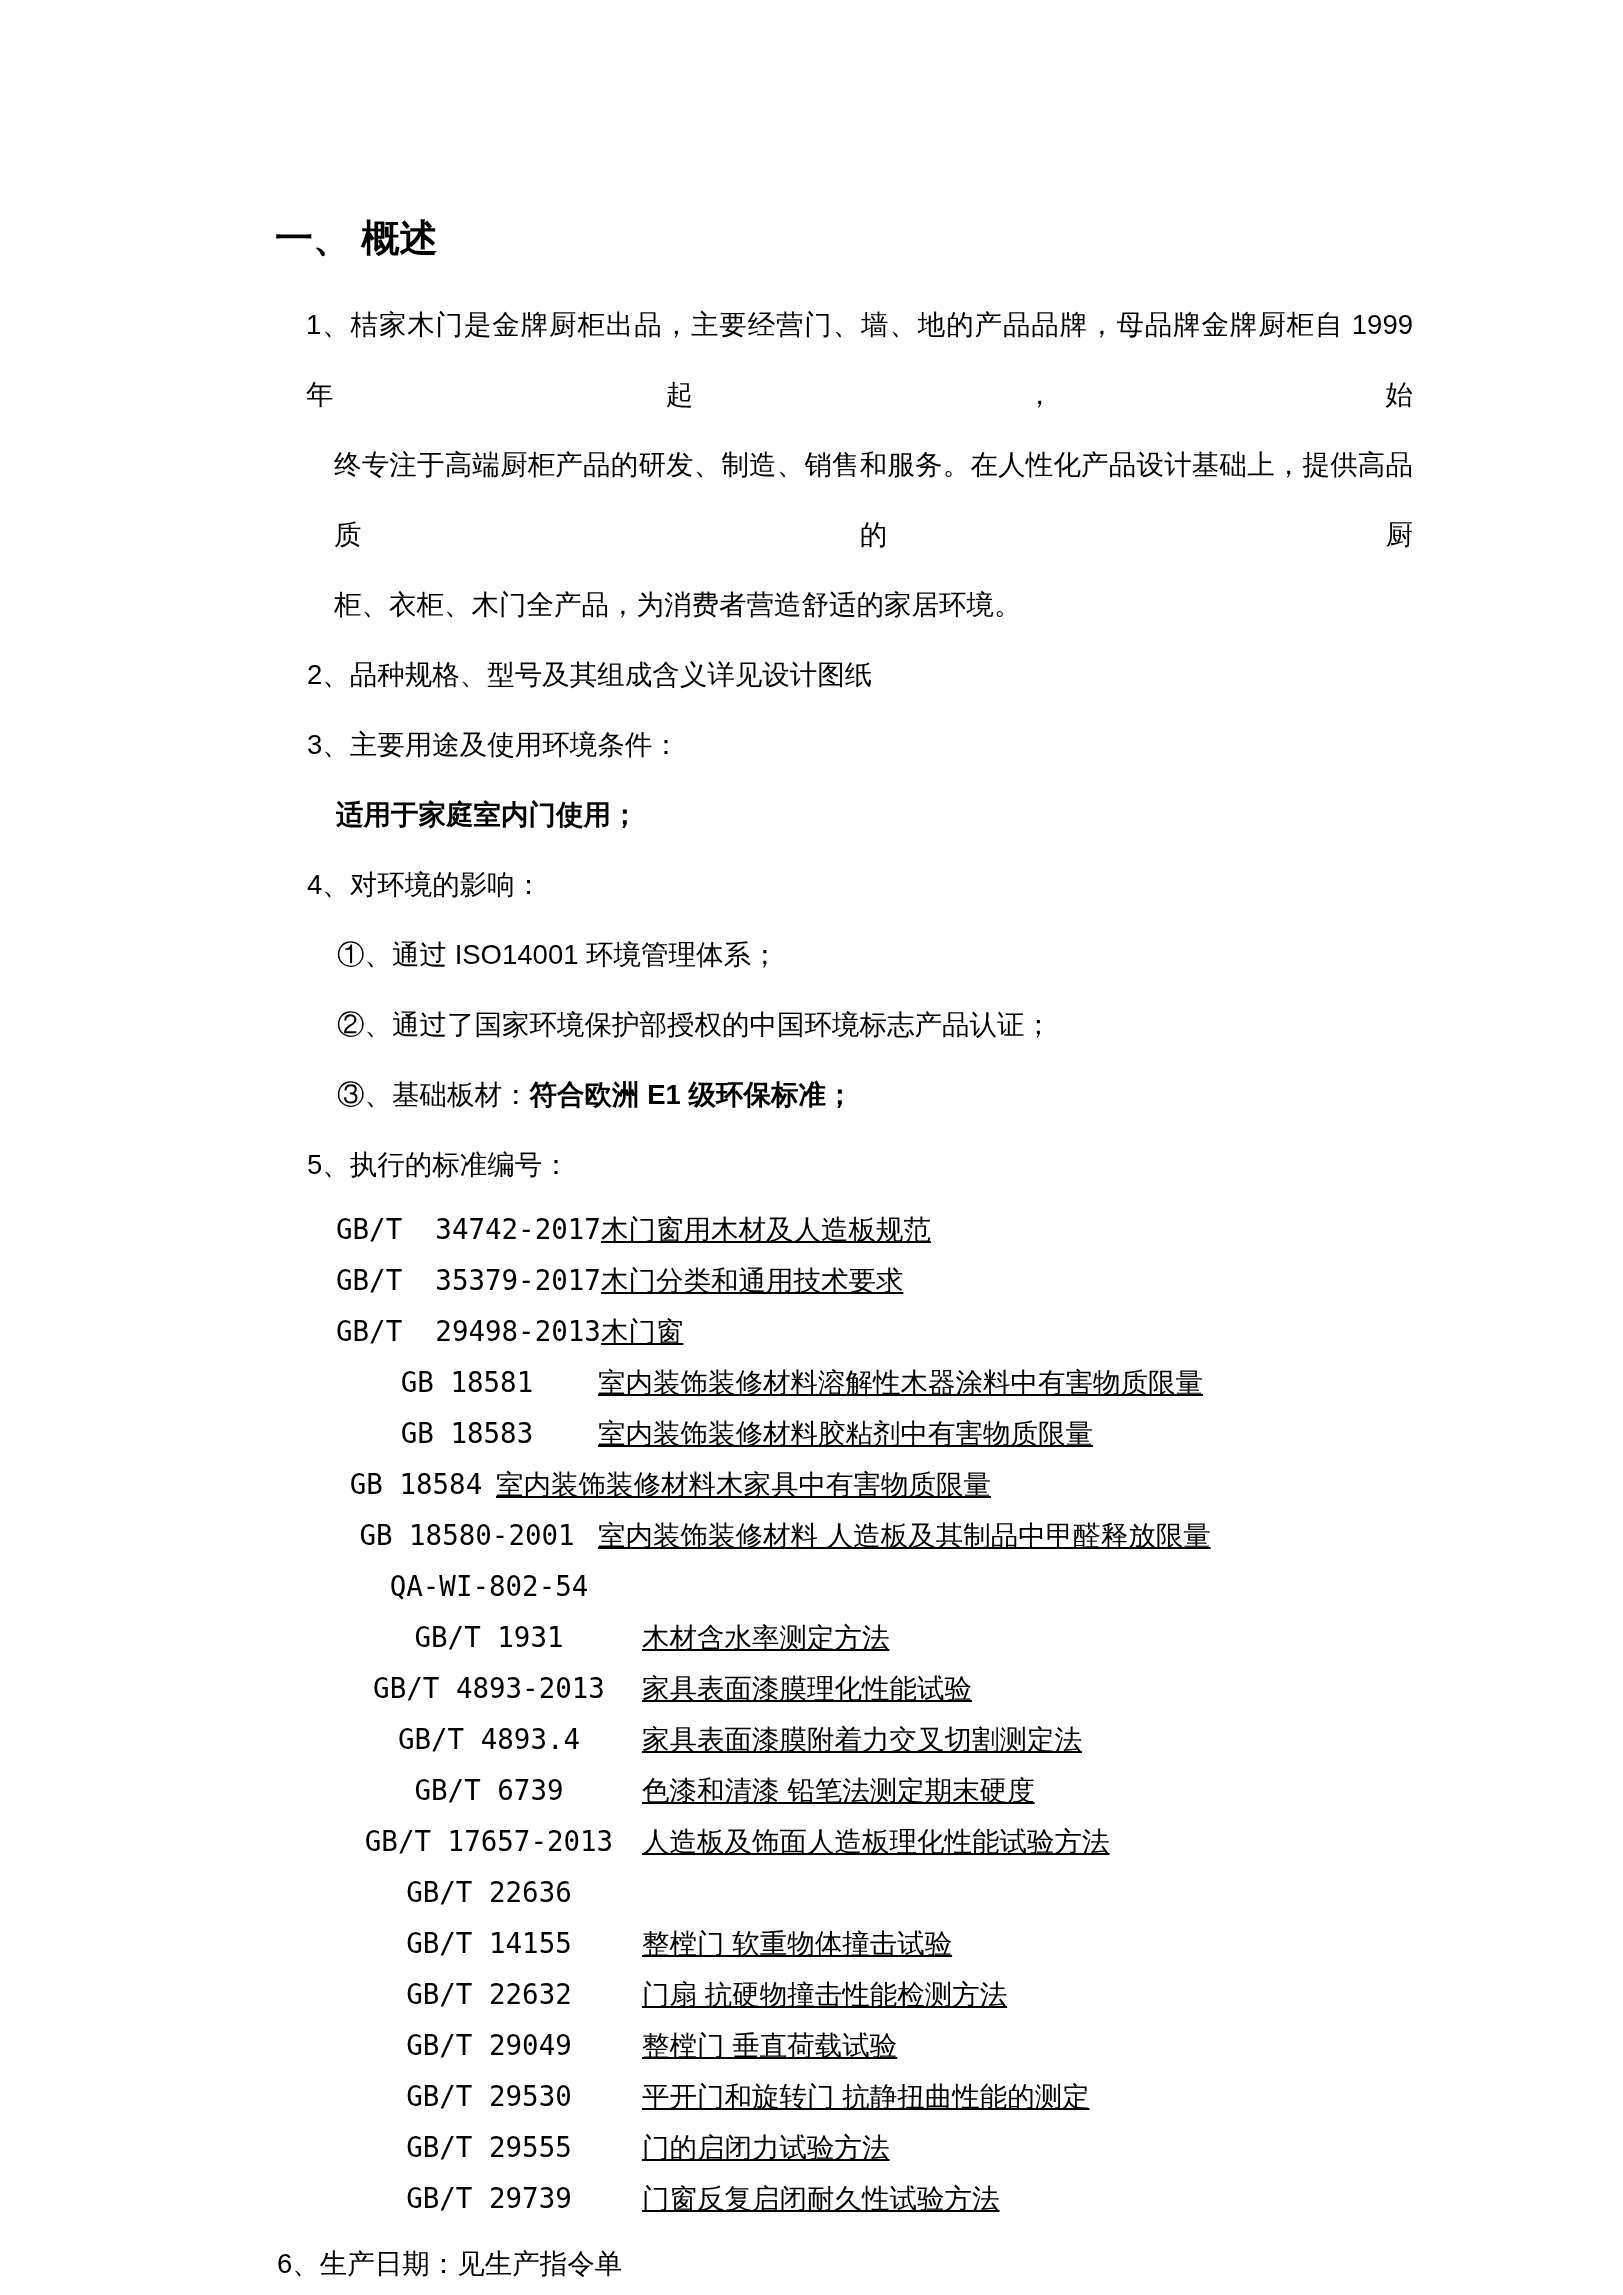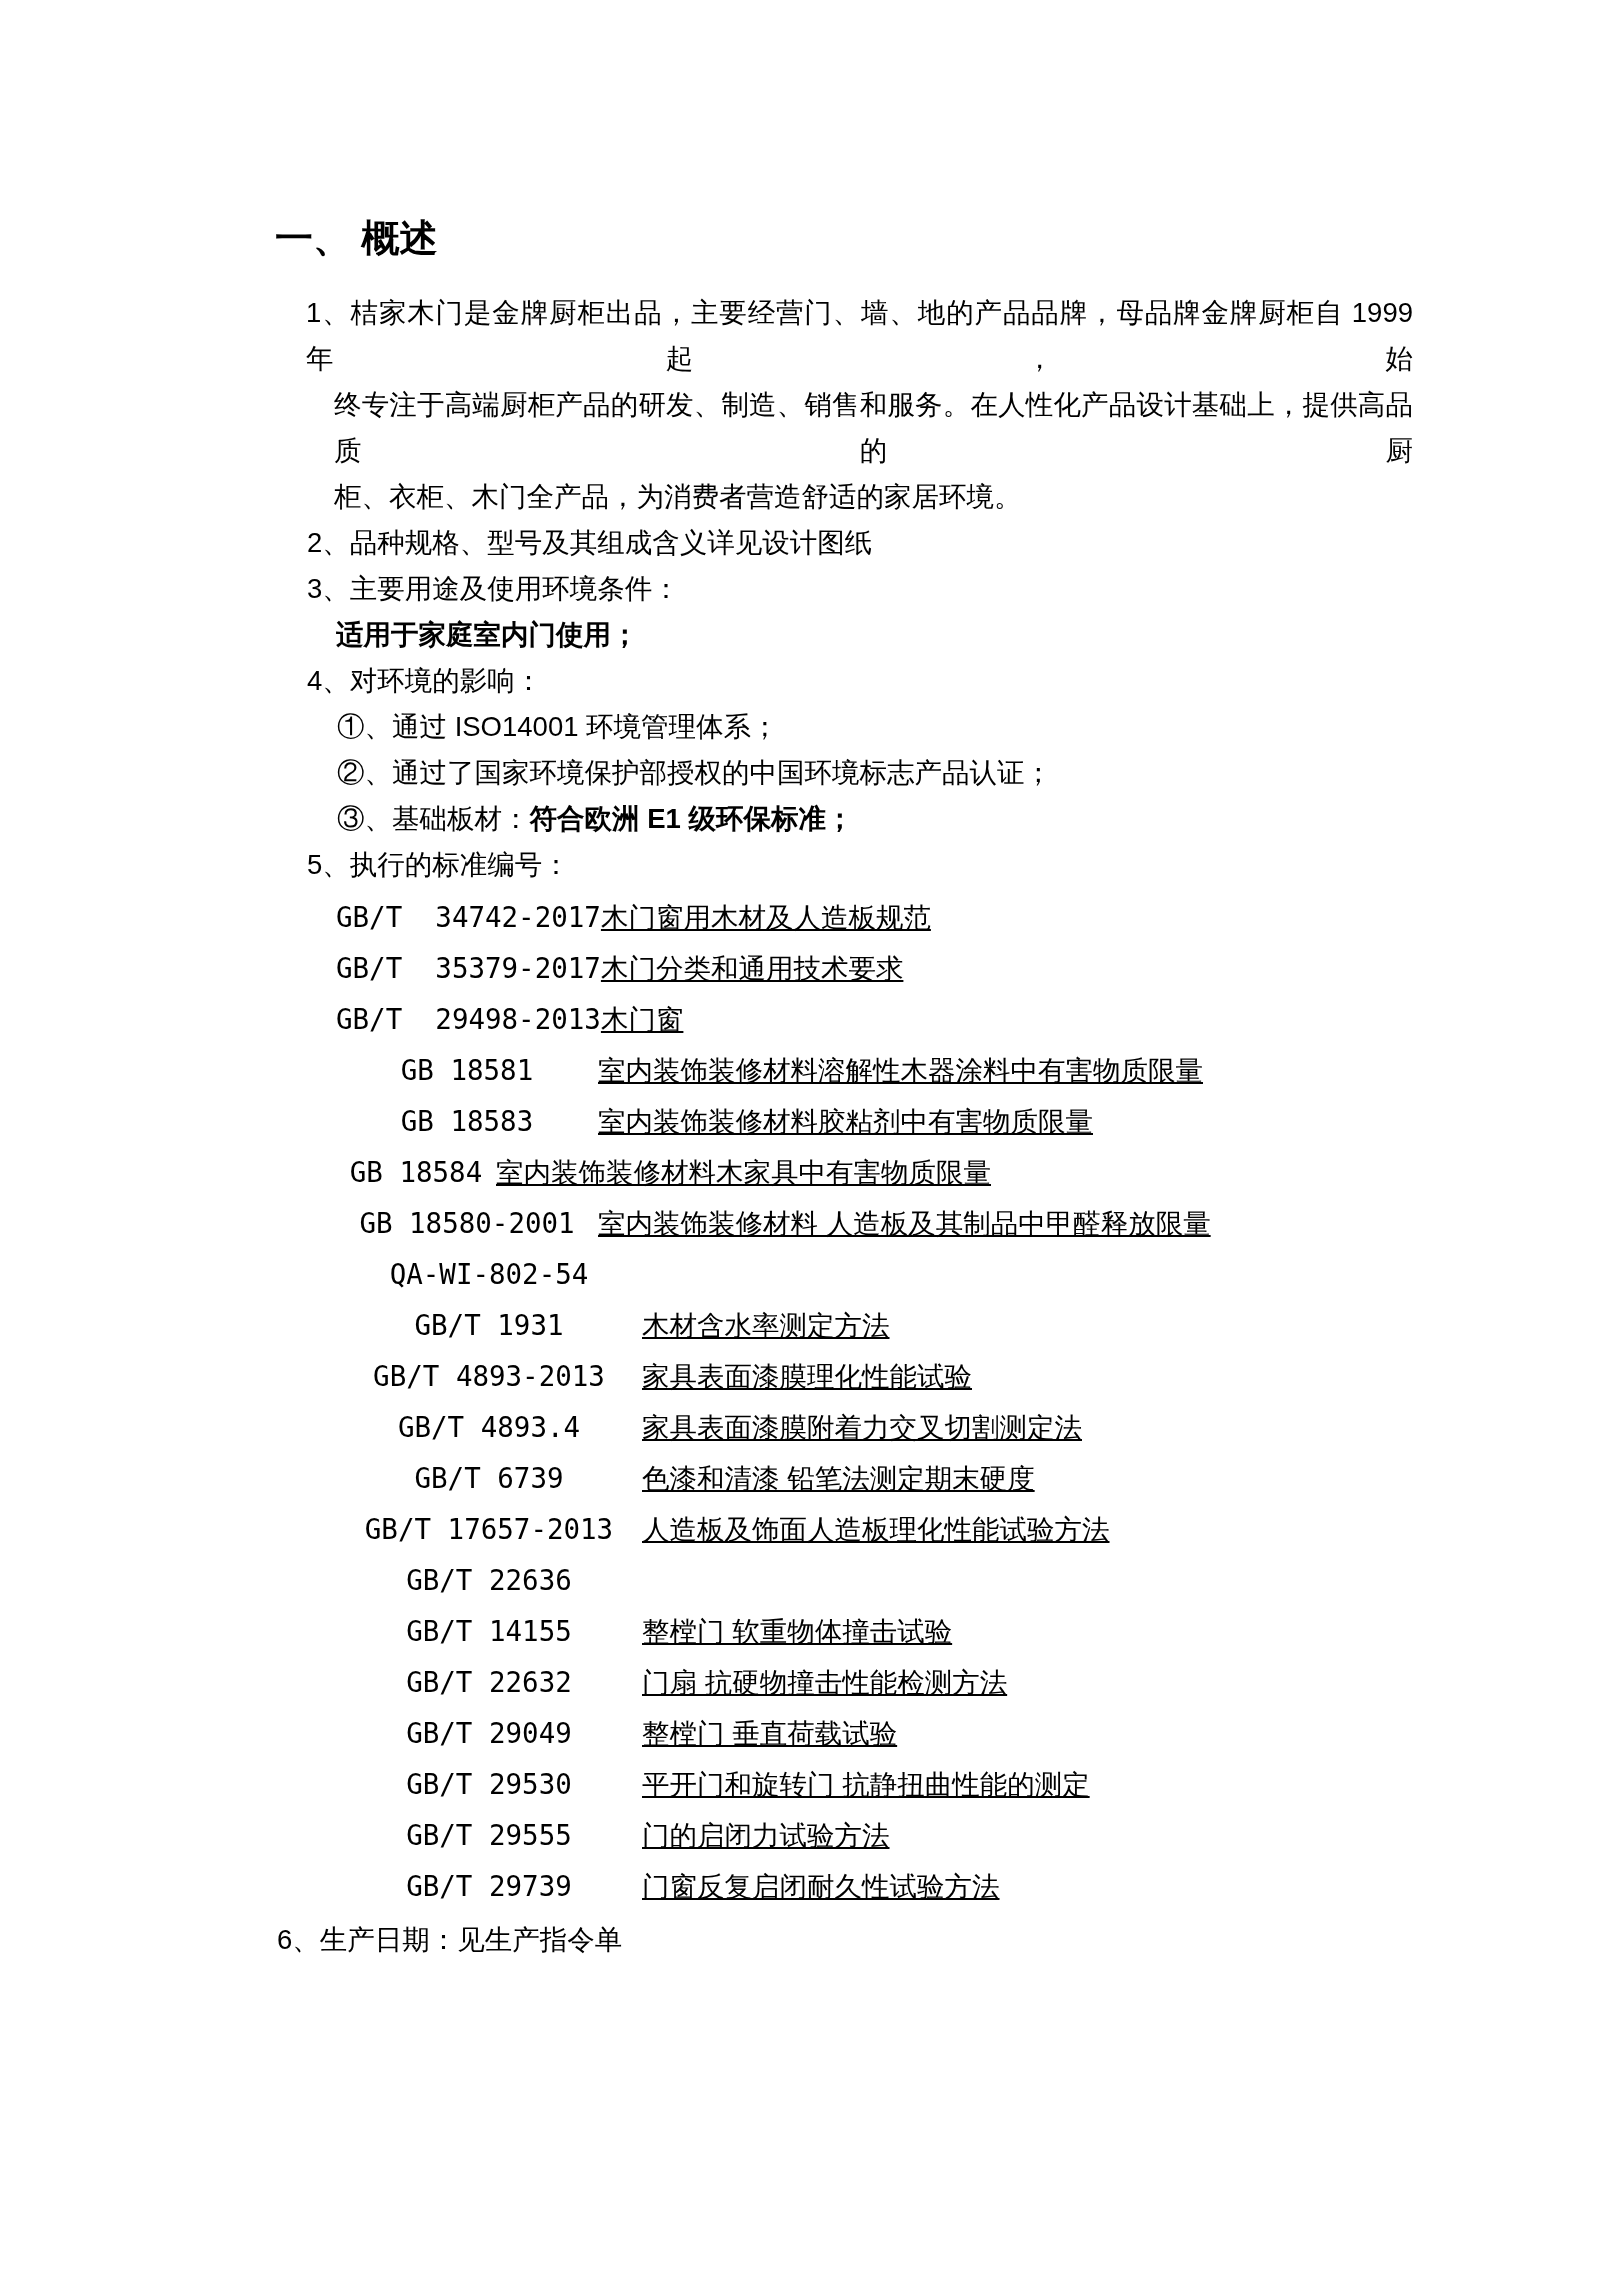--- a/index.html
+++ b/index.html
@@ -19,21 +19,21 @@
     padding-left: 32px;
   }
   .title {
     margin: 215px 0 0 243px;
     font-size: 38px;
     line-height: 46px;
     font-weight: 700;
     white-space: pre;
   }
   .line {
-    line-height: 46px;
+    line-height: 70px;
   }
   .p1l1 {
     margin-left: 274px;
     margin-top: 29.4px;
     width: 1107px;
     text-align: justify;
     text-align-last: justify;
   }
   .p1l2 {
     margin-left: 302px;

